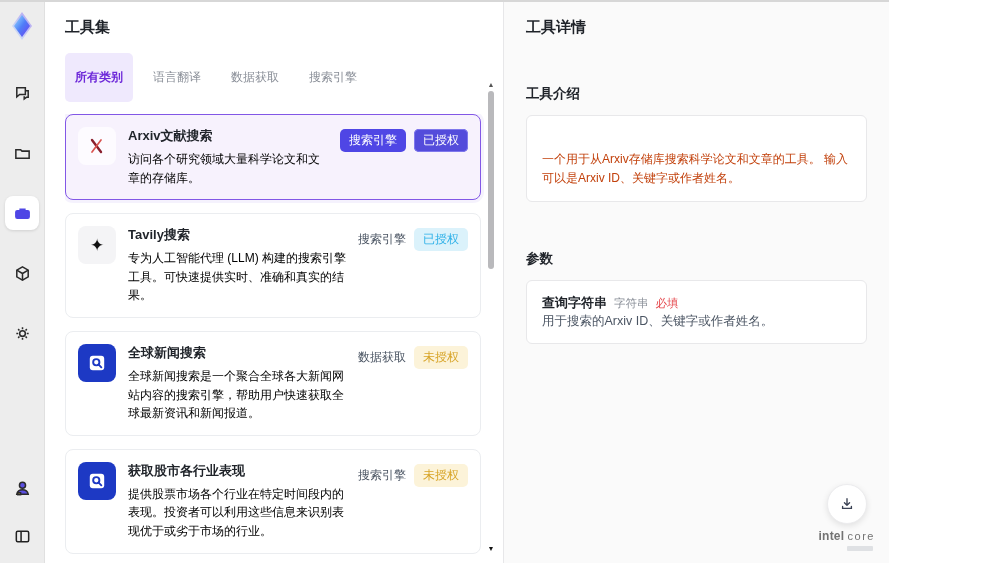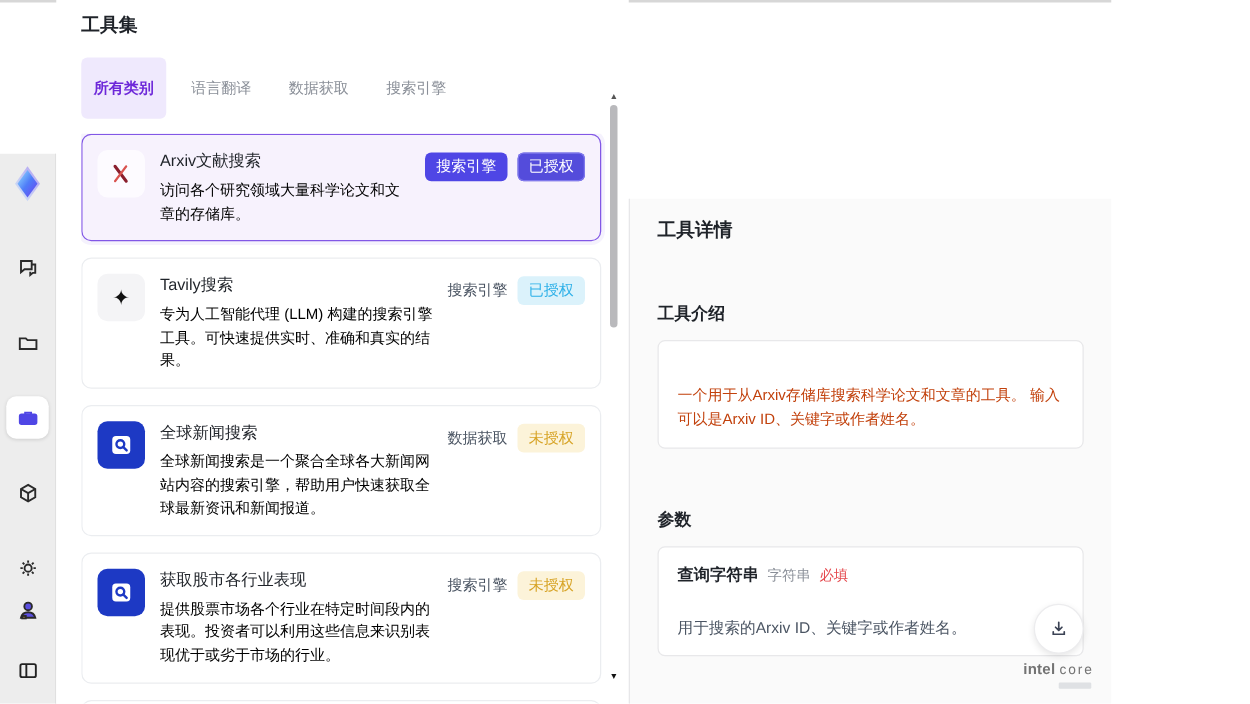--- a/index.html
+++ b/index.html
@@ -1,18 +1,18 @@
 <!DOCTYPE html>
 <html><head>
 <meta charset="utf-8">
 <style>
   * { margin:0; padding:0; box-sizing:border-box; }
   html,body { width:1000px; height:563px; overflow:hidden; background:#fff;
     font-family:"Liberation Sans","DejaVu Sans",sans-serif; color:#1f2329; }
-  .app { display:flex; width:889px; height:563px; border-top:2px solid #d7d7d7;align-items:flex-end; }
+  .app { display:flex; width:889px; height:563px; border-top:2px solid #d7d7d7; }
 
   
   .sidebar { width:45px; background:#ededed; border-right:1px solid #e0e0e0;
     display:flex; flex-direction:column; align-items:center; padding:8px 0 10px; }
   .logo { width:32px; height:32px; margin-bottom:34px; cursor:pointer; }
   .side-nav { display:flex; flex-direction:column; gap:26px; align-items:center; }
   .side-btn { width:34px; height:34px; border:none; background:transparent; border-radius:8px;
     display:flex; align-items:center; justify-content:center; cursor:pointer; }
   .side-btn.active { background:#fff; box-shadow:0 1px 3px rgba(0,0,0,.12); }
   .side-btn svg { width:19px; height:19px; stroke:#2a2a2a; fill:none; stroke-width:1.6; }
@@ -30,21 +30,21 @@
   .cards { height:456px; overflow:hidden; padding-right:22px; display:flex; flex-direction:column; gap:13px; }
   .card { display:flex; gap:12px; padding:12px 12px; border:1px solid #ebedf0; border-radius:8px;
     background:#fff; cursor:pointer; align-items:flex-start; flex-shrink:0; }
   .card.selected { border:1.5px solid #8257e6; background:#f7f2fd; box-shadow:0 0 0 3px rgba(130,87,230,.08); }
   .tool-icon { width:38px; height:38px; border-radius:8px; flex-shrink:0;
     display:flex; align-items:center; justify-content:center; }
   .tool-icon.light { background:#f4f4f6; }
   .tool-icon.white { background:#fdfbff; }
   .tool-icon.blue { background:#1d39c4; }
   .card-text { flex:1; min-width:0; }
-  .card-title { font-size:13px; font-weight:normal; margin-bottom:5px; }
+  .card-title { font-size:13px; font-weight:bold; margin-bottom:5px; }
   .card-desc { font-size:12px; color:#000000; line-height:1.55; }
   .card-tags { display:flex; gap:8px; align-items:center; flex-shrink:0; padding-top:2px; }
   .badge { font-size:12px; padding:3px 9px; border-radius:5px; white-space:nowrap; }
   .badge.solid { background:#4f46e5; color:#fff; }
   .badge.solid-outline { background:#544cdb; color:#fff; box-shadow:inset 0 0 0 1px #7f78ec; }
   .cat-text { font-size:12px; color:#4b5563; white-space:nowrap; }
   .badge.auth-ok { background:#dbf2fb; color:#2fb1e8; }
   .badge.auth-no { background:#fcf3d9; color:#d7a427; }
 
   
@@ -53,21 +53,21 @@
   .sb-up { top:0; }
   .sb-down { bottom:0; color:#111; }
   .sb-thumb { position:absolute; top:9px; left:1px; width:6px; height:178px; background:#b9b9bc; border-radius:3px; }
 
   
   .detail-panel { flex:1; background:#fafafa; border-left:1px solid #e7e7e9; padding:16px 22px; position:relative; }
   .detail-title { font-size:15px; font-weight:bold; margin-bottom:22px; }
   .section-label { font-size:13.5px; font-weight:bold; margin-bottom:12px;margin-top:48px; }
   .box { background:#fff; border:1px solid #e8e8ea; border-radius:6px; padding:13px 15px; margin-bottom:22px; }
   .intro-text { font-size:12px; color:#c2410c; line-height:1.6;margin-top:21px; }
-  .param-head { display:flex; align-items:baseline; gap:7px; margin-bottom:25px; }
+  .param-head { display:flex; align-items:baseline; gap:7px; margin-bottom:1px; }
   .param-name { font-size:13px; font-weight:bold; }
   .param-type { font-size:11.5px; color:#8a8f98; }
   .param-required { font-size:11.5px; color:#e5484d; }
   .param-desc { font-size:12.5px; color:#4b5563; }
 
   
   .corner { position:absolute; right:14px; bottom:12px; display:flex; flex-direction:column; align-items:center; gap:6px; }
   .download-btn { width:40px; height:40px; border-radius:50%; background:#fff; border:1px solid #ececee;
     box-shadow:0 2px 6px rgba(0,0,0,.10); cursor:pointer; display:flex; align-items:center; justify-content:center; }
   .download-btn svg { width:16px; height:16px; stroke:#3b4254; fill:none; stroke-width:1.7; }

